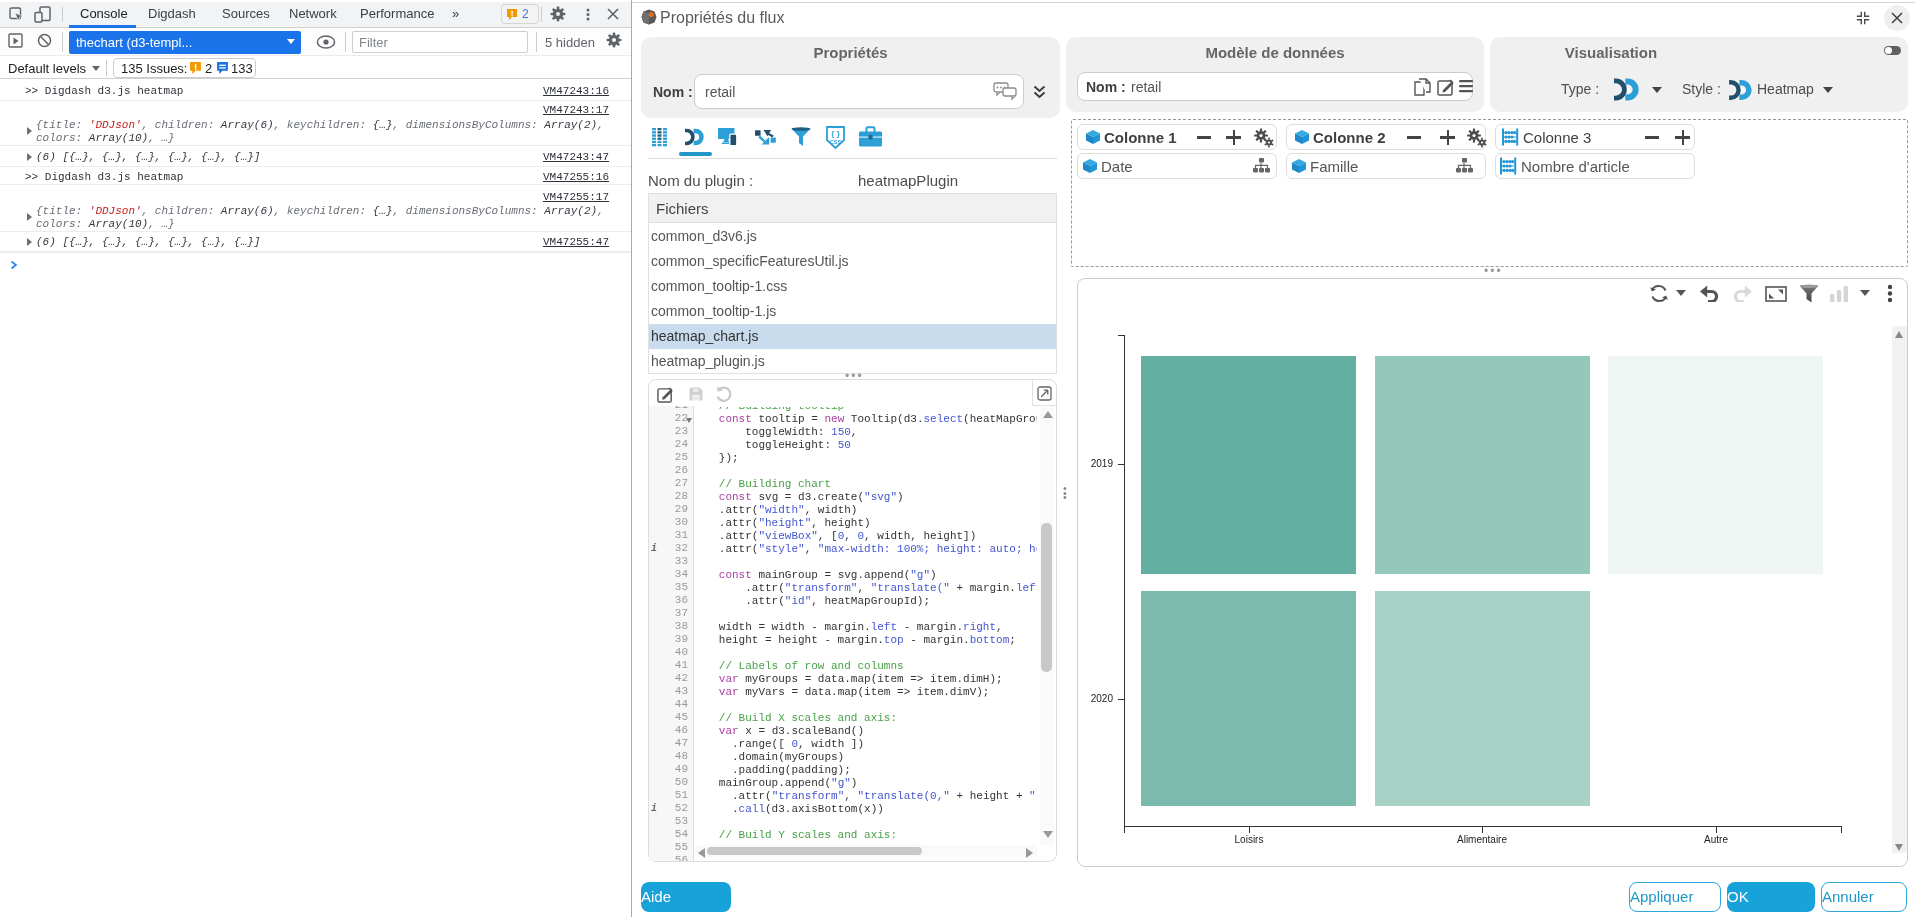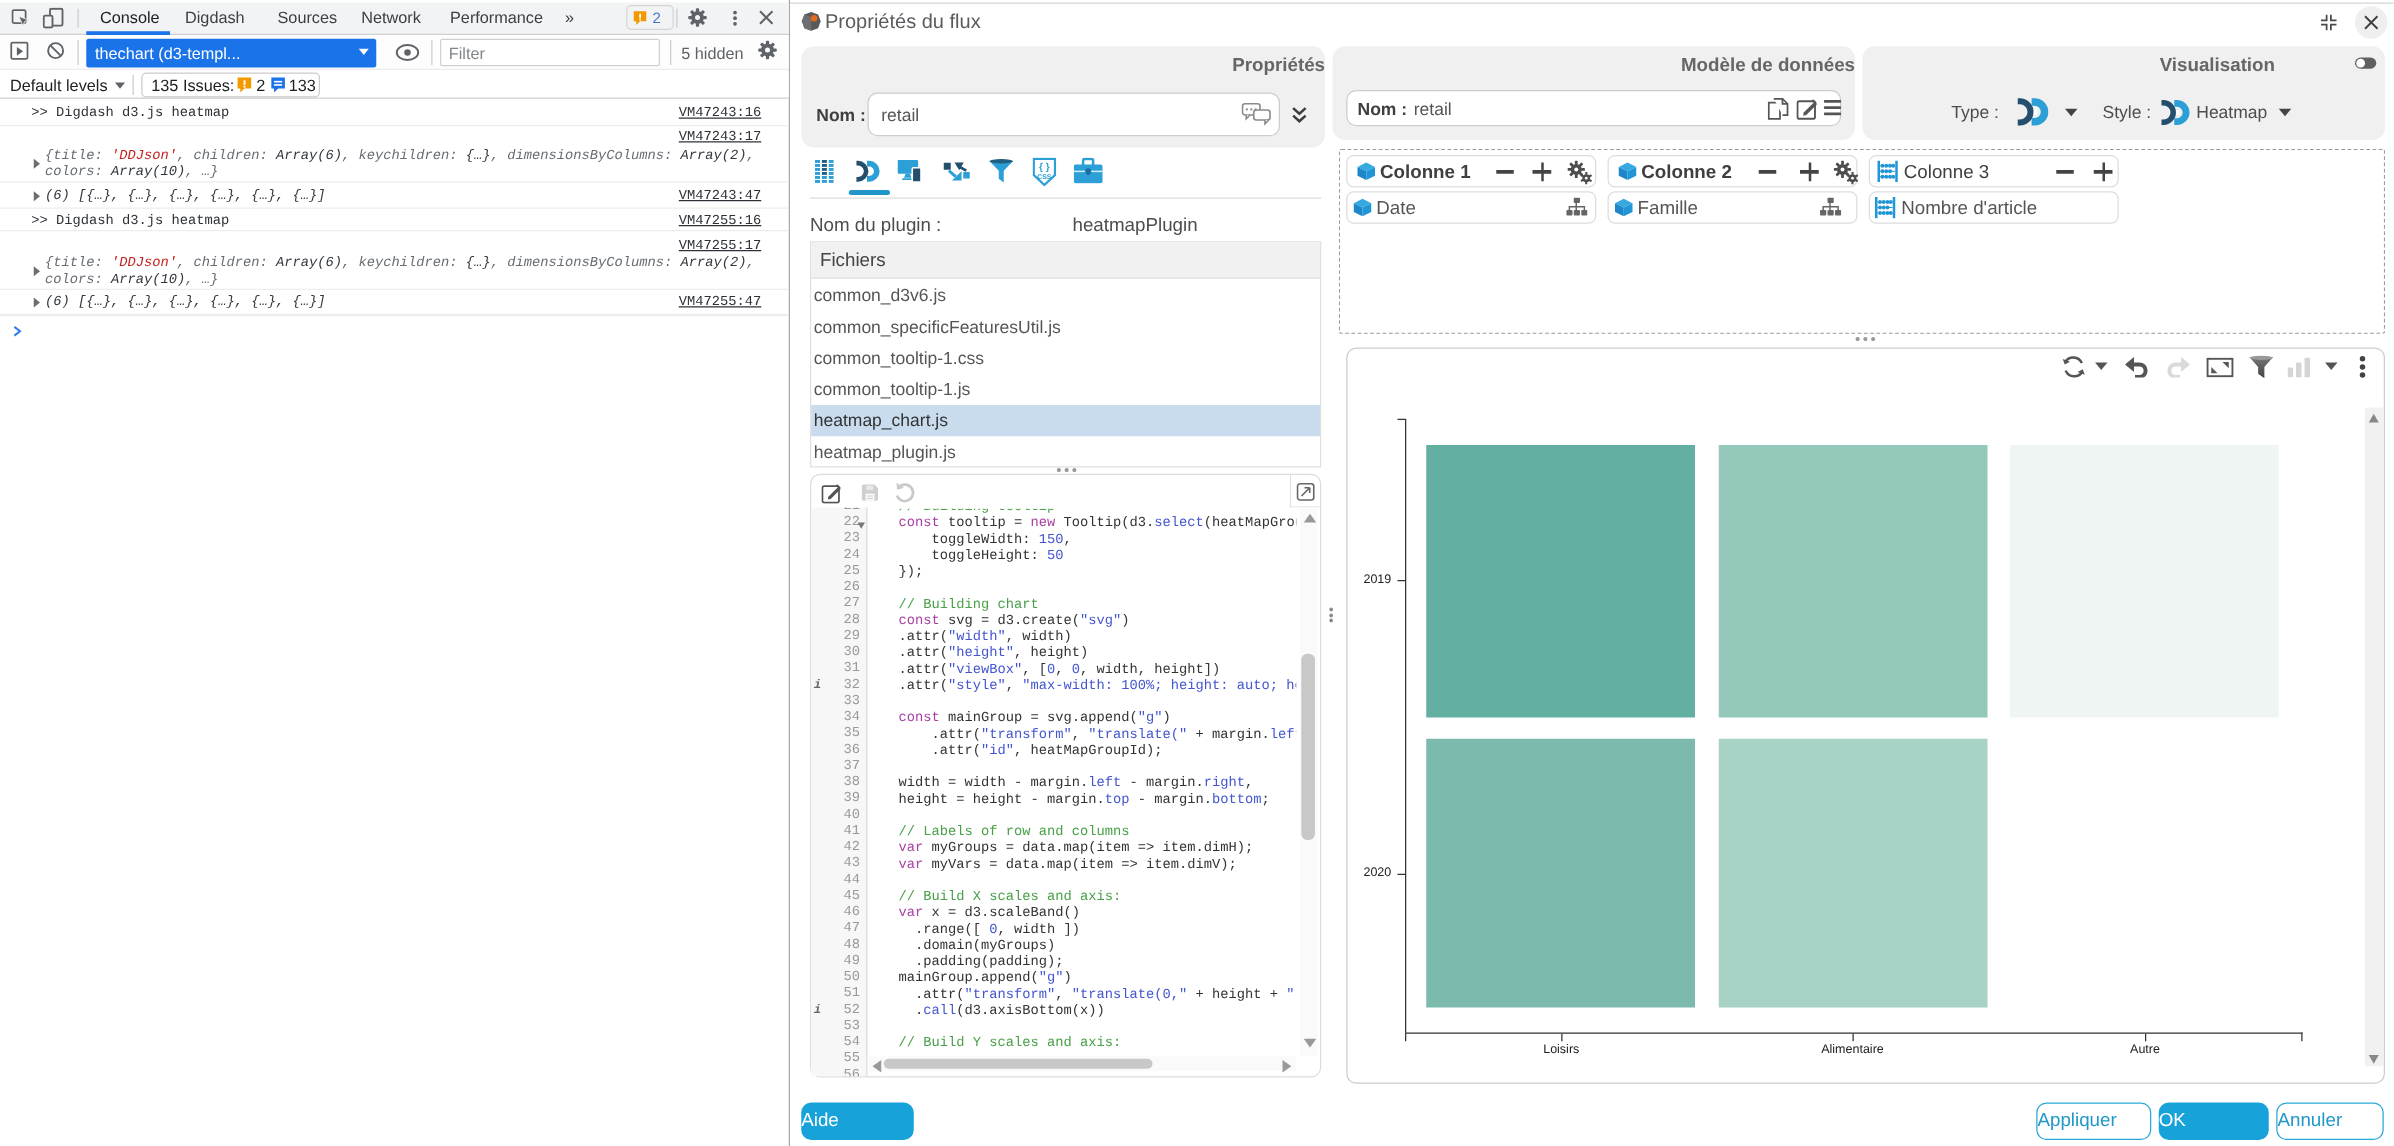--- a/index.html
+++ b/index.html
@@ -12,21 +12,21 @@
 
 .tab{position:absolute;top:6px;font-size:13px;color:#3c4043}
 .clink{color:#5f6368;text-decoration:underline}
 .crow{position:absolute;left:0;width:631px;border-bottom:1px solid #ededed}
 .ctext{position:absolute;font-family:"Liberation Mono",monospace;font-size:11px;color:#2e3238;white-space:pre}
 .obj{color:#676c73;font-style:italic}
 .objv{color:#33383f}
 .tri{position:absolute;width:0;height:0;border-left:5px solid #6e6e6e;border-top:4px solid transparent;border-bottom:4px solid transparent}
 
 .panel{position:absolute;background:#f0f0f0;border-radius:10px}
-.ptitle{position:absolute;font-size:15px;font-weight:bold;color:#666;width:100%;text-align:right}
+.ptitle{position:absolute;font-size:15px;font-weight:bold;color:#666;width:100%;text-align:center}
 .inp{position:absolute;background:#fff;border:1px solid #ccc;border-radius:8px}
 .mlabel{font-size:15px;color:#4d4d4d}
 .colbox{position:absolute;background:#fff;border:1px solid #ddd;border-radius:6px}
 .file{position:absolute;left:651px;font-size:14px;color:#555}
 .btn{position:absolute;height:30px;border-radius:8px;font-size:15px;text-align:left;line-height:28px}
 .btn.fill{background:#17a3d9;color:#fff;line-height:30px}
 .btn.line{background:#fff;border:1px solid #2ba7da;color:#1f97c9}
 .cm{position:absolute;font-family:"Liberation Mono",monospace;font-size:11px;white-space:pre;line-height:13px;color:#333}
 .k{color:#a93fa3}
 .s{color:#4356cf}

